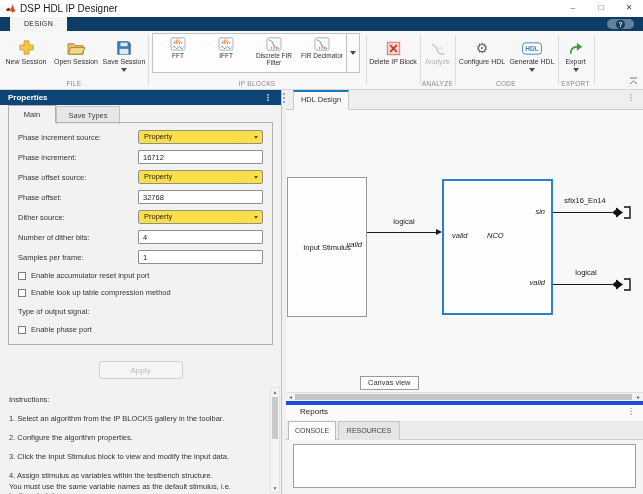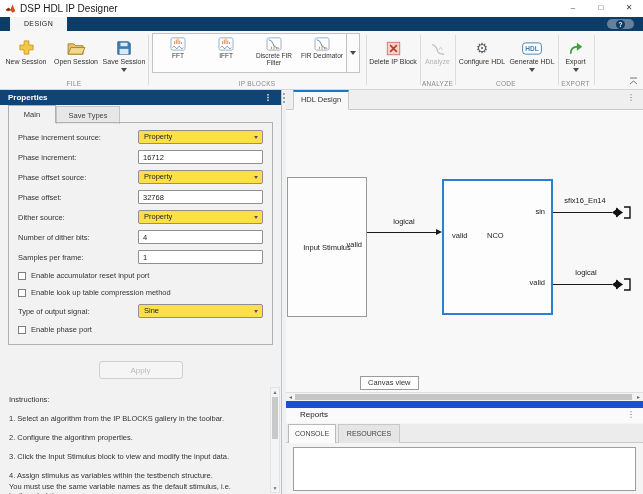--- a/index.html
+++ b/index.html
@@ -90,38 +90,38 @@
   .doc-tabbar { position:absolute; top:0; left:0; right:0; height:20px; background:#efefef;
                 border-bottom:1px solid #c9c9c9; }
   .doc-tab { position:absolute; left:7px; top:0; width:56px; height:20px; background:#f8f8f8;
              border:1px solid #c9c9c9; border-bottom:1px solid #f8f8f8; border-top:2px solid #1778be;
              font-size:7.5px; color:#333; text-align:center; line-height:15px; }
   .doc-dots { position:absolute; right:8px; top:3px; font-size:8px; color:#555; }
 
   .canvas { position:absolute; top:21px; left:0; right:0; height:281px; background:#f8f8f8; overflow:hidden; }
   .blk { position:absolute; background:#fdfdfd; border:1px solid #979797; display:flex; align-items:center; }
   .blk-name { flex:1; text-align:center; font-size:7.5px; color:#222; line-height:9px; padding:0 2px; }
-  .port { position:absolute; font-size:7.5px; color:#222; }
+  .port { position:absolute; font-size:7.5px; color:#222;font-style:italic; }
   .nco { position:absolute; background:#fdfdfd; border:2px solid #2d7fd0; }
   .wire { position:absolute; height:1px; background:#1a1a1a; }
   .whead { position:absolute; width:0; height:0; border-left:6px solid #1a1a1a;
            border-top:3.5px solid transparent; border-bottom:3.5px solid transparent; }
   .wlabel { position:absolute; font-size:7.5px; color:#1a1a1a; text-align:center; }
   .term { position:absolute; }
   .tooltip { position:absolute; background:#fff; border:1px solid #9a9a9a; font-size:7.5px; color:#333;
              padding:1px 7px 2px 7px; }
 
   .hscroll { position:absolute; top:302px; height:9px; left:0; right:0; background:#f3f3f3;
              border-top:1px solid #e0e0e0; }
   .hscroll .arr { position:absolute; top:0; font-size:5px; color:#707070; line-height:9px; }
   .hscroll .thumb { position:absolute; left:9px; right:11px; top:1px; height:6px; background:#c6c6c6; }
 
   
   .reports { position:absolute; top:311px; left:0; right:0; bottom:0; background:#f4f4f4;
-             border-top:7px solid #1d4ed8; }
+             border-top:4px solid #1d4ed8; }
   .reports-header { position:absolute; top:0; left:0; right:0; height:15px; background:#fafafa; }
   .reports-header .rtitle { position:absolute; left:14px; top:2px; font-size:8px; color:#222; }
   .reports-header .menu-dots2 { position:absolute; right:8px; top:2px; font-size:8px; color:#555; }
   .rtabs { position:absolute; top:16px; left:0; right:0; height:19px; background:#ececec;
            border-bottom:1px solid #cacaca; }
   .rtab { position:absolute; top:0; height:19px; font-size:7px; color:#444; text-align:center; line-height:18px; }
   .rtab.active { left:2px; width:48px; background:#fcfcfc; border:1px solid #b9b9b9; border-bottom:none; }
   .rtab.inactive { left:52px; width:62px; background:#e5e5e5; border:1px solid #c8c8c8; border-bottom:none; }
   .console-box { position:absolute; top:39px; left:7px; right:7px; height:44px; background:#fff;
                  border:1px solid #9e9e9e; }
@@ -360,24 +360,20 @@
       <div class="cbrow">
         <span class="cb"></span>
         <span class="clabel">Enable accumulator reset input port</span>
       </div>
       <div class="cbrow">
         <span class="cb"></span>
         <span class="clabel">Enable look up table compression method</span>
       </div>
       <div class="frow">
         <span class="flabel">Type of output signal:</span>
-        <div class="sel">
-          <span>Sine</span>
-          <span class="scaret"></span>
-        </div>
       </div>
       <div class="cbrow">
         <span class="cb"></span>
         <span class="clabel">Enable phase port</span>
       </div>
     </div>
 
     <button class="apply-btn">Apply</button>
 
     <div class="instructions">

